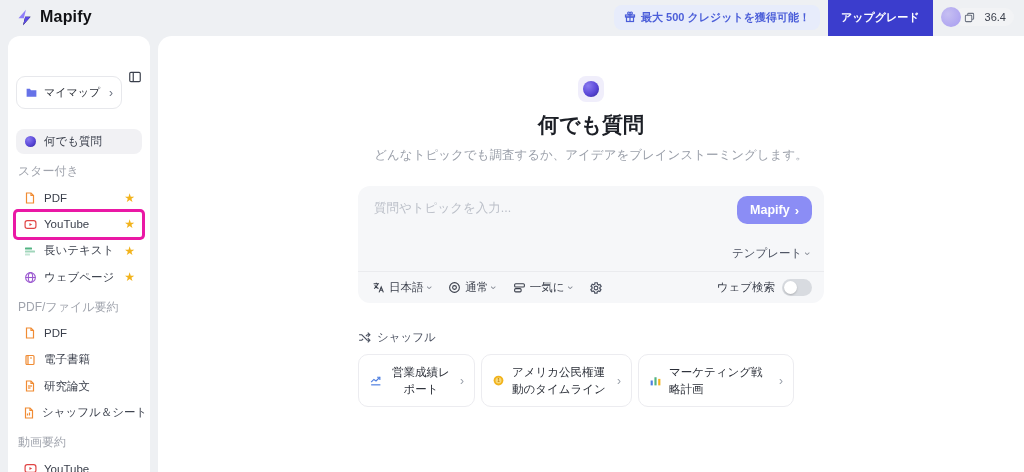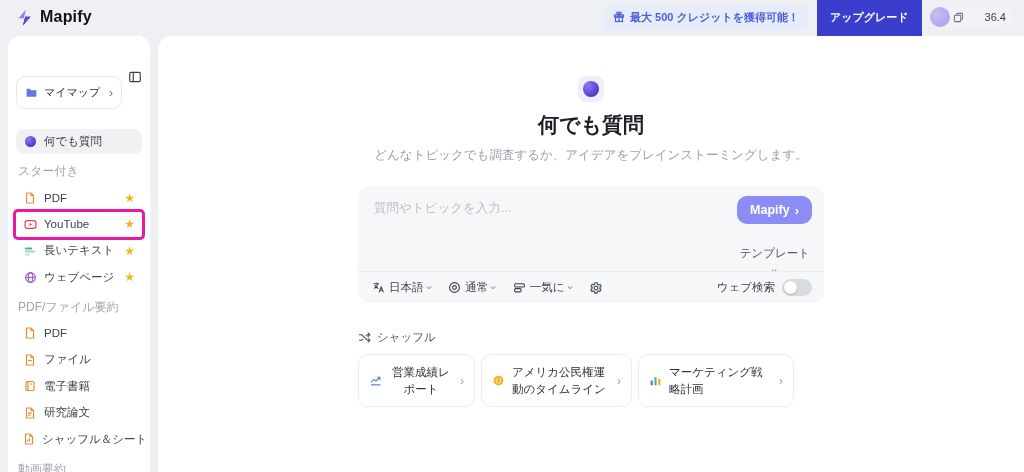--- a/index.html
+++ b/index.html
@@ -17,21 +17,21 @@
   .brand { display:flex; align-items:center; gap:7px; }
   .brand-name { font-size:16px; font-weight:700; letter-spacing:.2px; color:#101114; }
   .header-right { margin-left:auto; display:flex; align-items:center; gap:8px; }
   .promo-badge { display:flex; align-items:center; gap:5px; background:#e7ecfb;
     color:#4b5ed9; font-size:11px; font-weight:700; padding:5px 10px; border-radius:8px; cursor:pointer; }
   .upgrade-btn { background:#3b3dcd; color:#fff; font-size:11px; font-weight:700;
     padding:24px 13px; border-radius:8px; border:none; cursor:pointer; }
   .credits { display:flex; align-items:center; }
   .avatar { width:20px; height:20px; border-radius:50%;
     background:radial-gradient(circle at 35% 35%, #c6bff2, #a79cf0); position:relative; z-index:2; }
-  .credits-pill { display:flex; align-items:center; gap:21px; background:#f2f3f5;
+  .credits-pill { display:flex; align-items:center; gap:10px; background:#f2f3f5;
     border-radius:10px; padding:3px 8px 3px 10px; margin-left:-7px; font-size:11px; color:#3a3f4b; }
 
   
   .sidebar { position:absolute; left:8px; top:36px; width:142px; bottom:0;
     background:#fff; border-radius:12px 12px 0 0; padding:8px 8px 0 8px; }
   .mymap-row { display:flex; align-items:center; gap:6px; }
   .mymap-btn { flex:1; display:flex; align-items:center; gap:6px; background:#fff;
     border:1px solid #e7e8ec; border-radius:9px; padding:8px 8px; cursor:pointer;margin-top:32px; }
   .mymap-btn .lbl { font-size:11px; color:#2a2e37; flex:1; }
   .chev-r { color:#6b7280; font-size:12px; line-height:1; }
@@ -63,21 +63,21 @@
     background:#f6f7f9; border-radius:12px; }
   .prompt-input { position:absolute; top:6px; left:8px; width:330px; height:50px;
     background:transparent; border:none; outline:none; resize:none;
     font-family:inherit; font-size:12.5px; color:#2a2e37; padding:8px; }
   .prompt-input::placeholder { color:#bcc0c9; }
   .mapify-btn { position:absolute; top:10px; right:12px; background:#8b8df5; color:#fff;
     border:none; border-radius:10px; padding:7px 13px; font-size:12.5px; font-weight:700;
     display:flex; align-items:center; gap:5px; cursor:pointer; }
   .mapify-btn .chev-r { color:#fff; font-size:13px; }
   .template-row { position:absolute; right:14px; top:60px; display:flex; align-items:center;
-    gap:4px; font-size:11.5px; color:#4b5160; cursor:pointer;flex-direction:column; }
+    gap:4px; font-size:11.5px; color:#4b5160; cursor:pointer; }
   .divider { position:absolute; left:0; right:0; top:85px; height:1px; background:#eaebee; }
   .toolbar { position:absolute; left:14px; right:12px; top:86px; bottom:0;
     display:flex; align-items:center; }
   .tb-left { display:flex; align-items:center; gap:17px; }
   .tb-item { display:flex; align-items:center; gap:4px; font-size:11.5px; color:#3a3f4b; cursor:pointer; }
   .cd { display:inline-block; transform:rotate(90deg); color:#8a8f99; font-size:11px; line-height:1; }
   .gear { color:#4b5160; cursor:pointer; display:flex; }
   .tb-right { margin-left:auto; display:flex; align-items:center; gap:7px; }
   .ws-label { font-size:11.5px; color:#3a3f4b; }
   .toggle { width:30px; height:17px; border-radius:9px; background:#d8dbe0; position:relative; cursor:pointer; }
@@ -219,30 +219,20 @@
     <div class="nav-row">
       <span class="icn">
         <svg width="12" height="12" viewBox="0 0 24 24" fill="none" stroke="#f08b33" stroke-width="2.4">
             <path d="M5 2h9l5 5v15H5z"></path>
             <path d="M14 2v5h5"></path>
           </svg>
       </span>
       <span class="lbl">PDF</span>
     </div>
 
-    <div class="nav-row">
-      <span class="icn">
-        <svg width="12" height="12" viewBox="0 0 24 24" fill="none" stroke="#f08b33" stroke-width="2.4">
-            <path d="M5 2h9l5 5v15H5z"></path>
-            <path d="M14 2v5h5"></path>
-            <line x1="8" y1="13" x2="16" y2="13"></line>
-          </svg>
-      </span>
-      <span class="lbl">ファイル</span>
-    </div>
 
     <div class="nav-row">
       <span class="icn">
         <svg width="12" height="12" viewBox="0 0 24 24" fill="none" stroke="#f08b33" stroke-width="2.4">
             <rect x="4" y="3" width="16" height="18" rx="2"></rect>
             <line x1="8" y1="3" x2="8" y2="21"></line>
             <line x1="12" y1="8" x2="16" y2="8"></line>
           </svg>
       </span>
       <span class="lbl">電子書籍</span>

